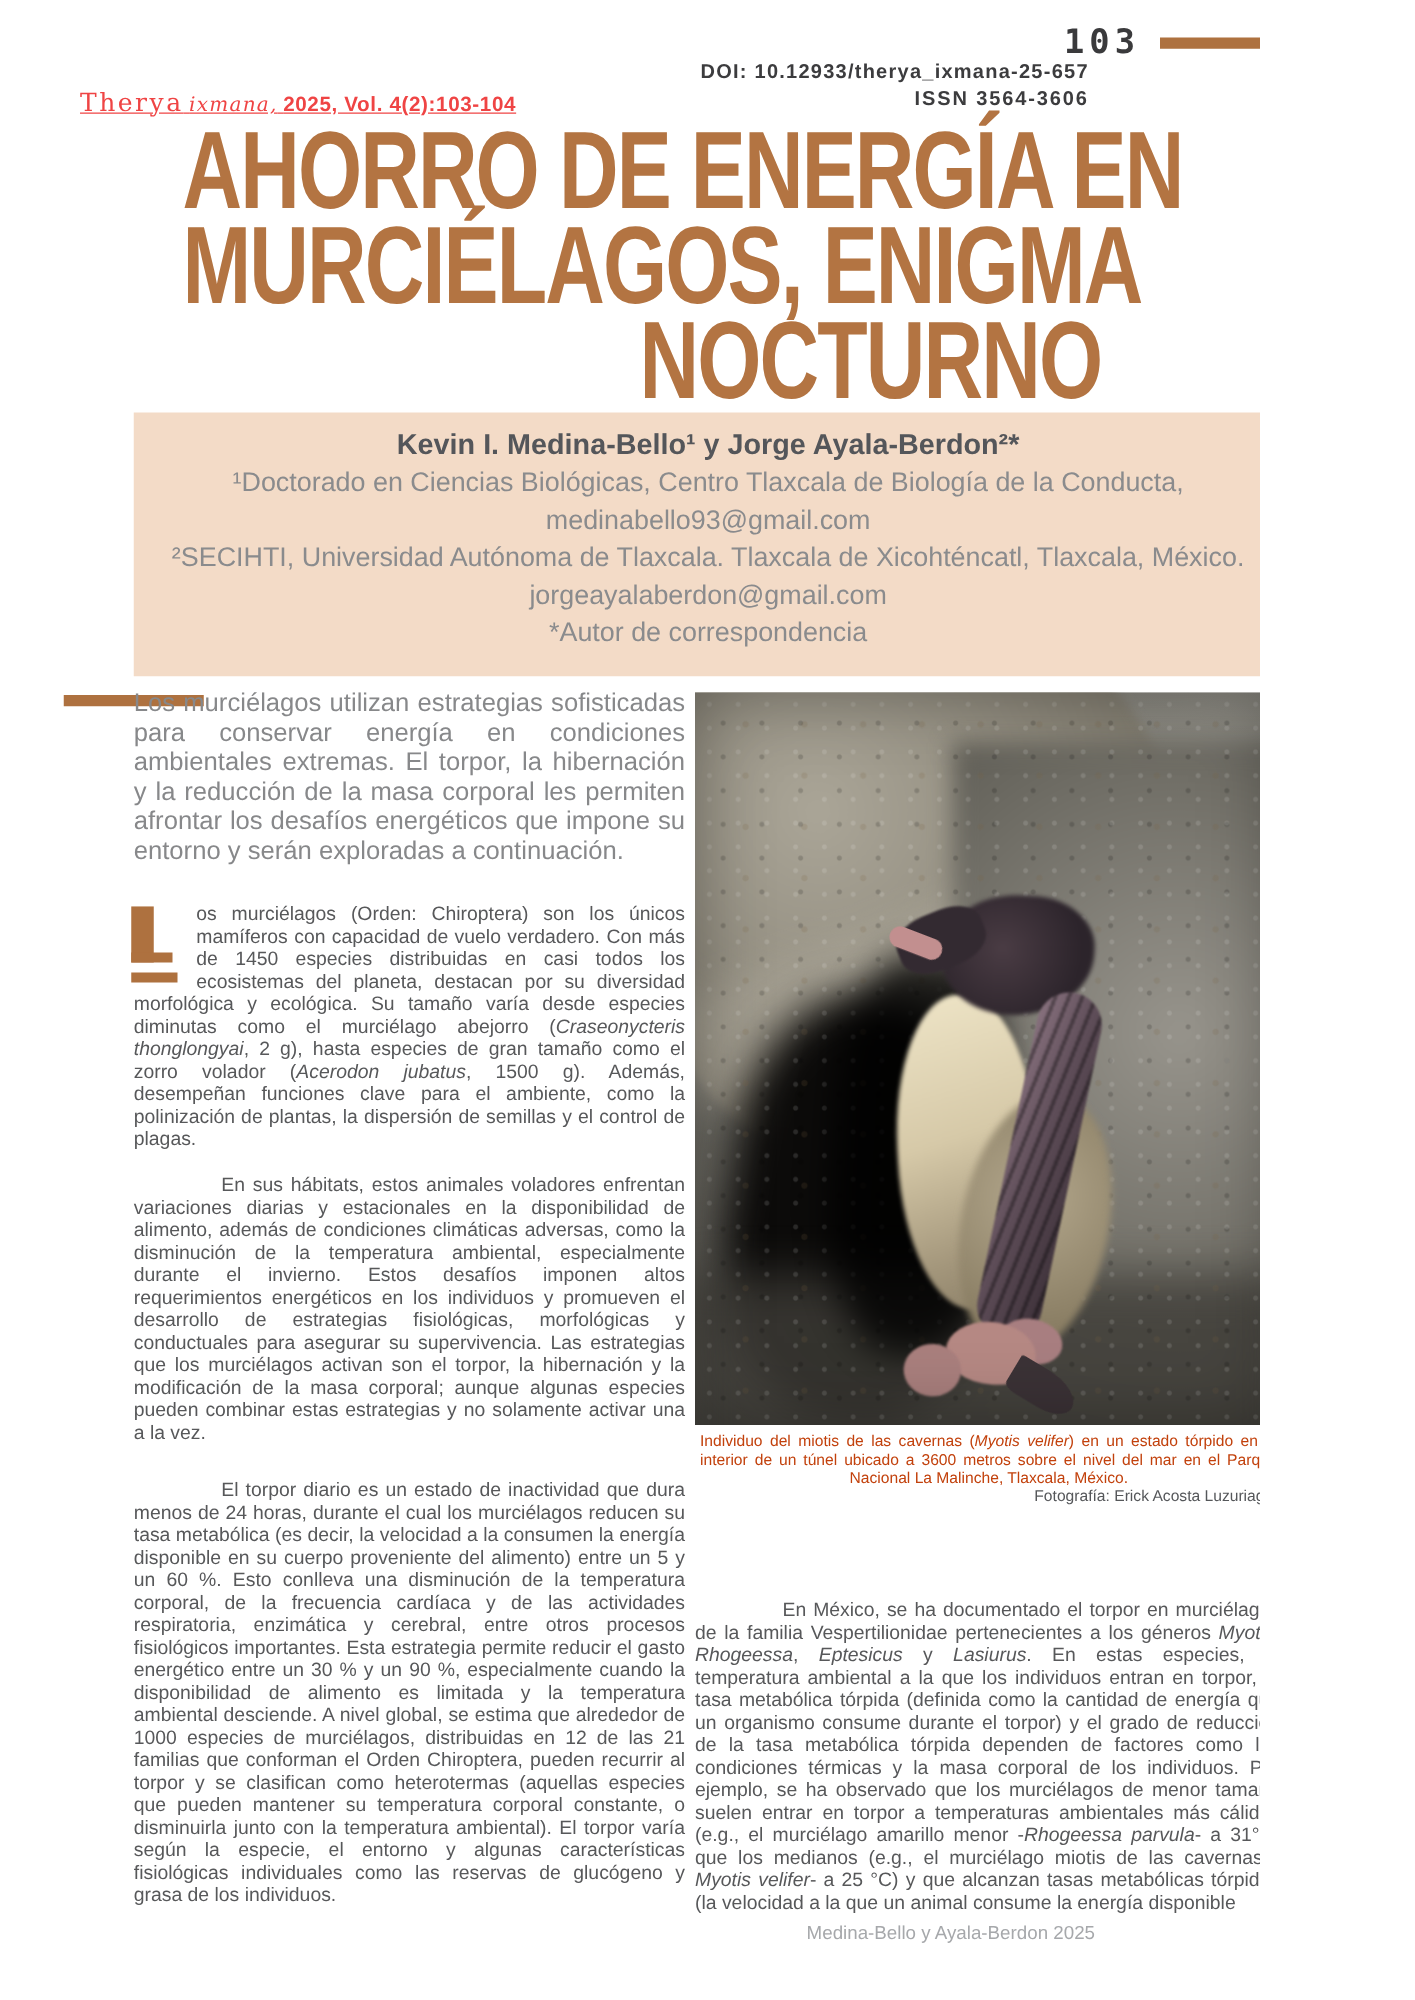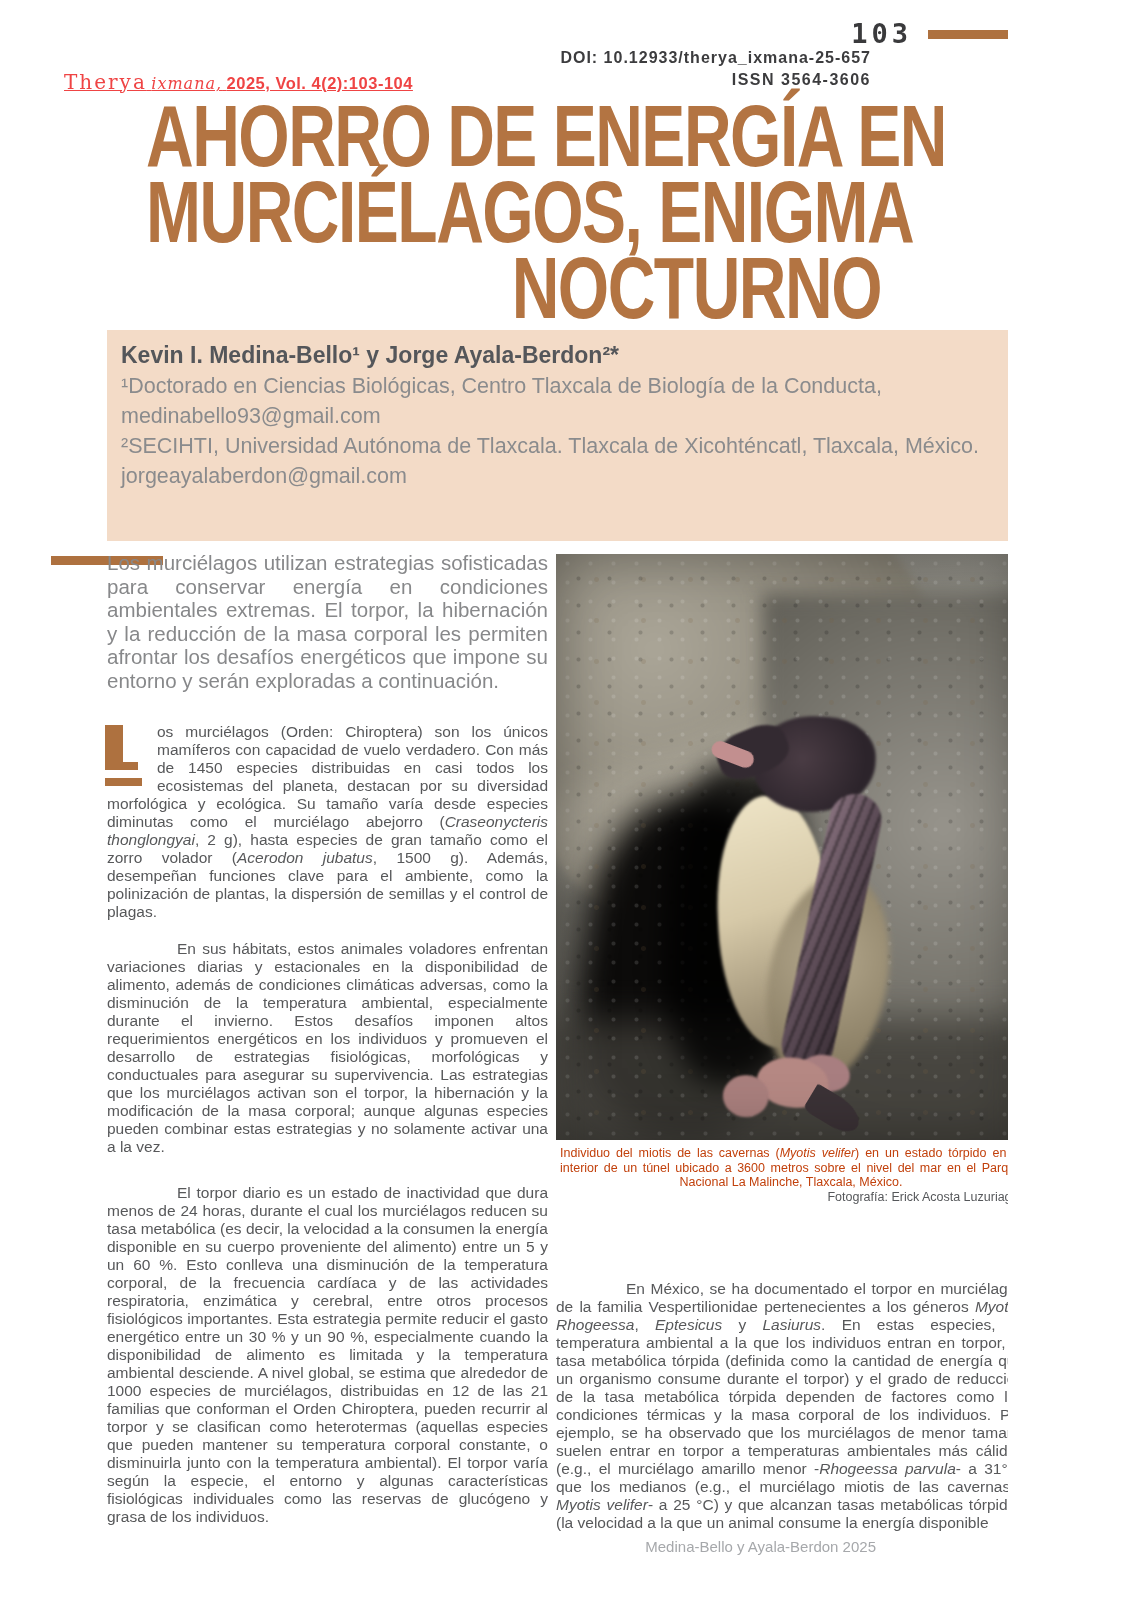--- a/index.html
+++ b/index.html
@@ -14,21 +14,21 @@
   .journal-line{position:absolute;top:70px;left:64px;white-space:nowrap;color:#ef4444;text-decoration:underline;}
   .journal-name{font-family:"DejaVu Serif",serif;font-size:20px;letter-spacing:2px;}
   .journal-ed{font-family:"DejaVu Serif",serif;font-style:italic;font-size:16px;letter-spacing:1px;}
   .journal-vol{font-weight:bold;font-size:16.5px;letter-spacing:.5px;}
   
   .title{position:absolute;top:98px;right:127px;width:980px;text-align:right;color:#b37442;}
   .title .tline{display:block;font-weight:bold;font-size:88px;line-height:76px;letter-spacing:-2px;
                 transform:scaleX(.75);transform-origin:right center;white-space:nowrap;}
   
   .authors{position:absolute;left:107px;top:330px;width:919px;height:211px;background:#f3dbc7;
-           box-sizing:border-box;padding:10px 14px 0 14px;text-align:left;}
+           box-sizing:border-box;padding:10px 14px 0 14px;text-align:center;}
   .authors .a-name{font-weight:bold;font-size:23px;line-height:31px;color:#54565a;}
   .authors .a-line{font-size:21.5px;line-height:30px;color:#8a8b8d;font-weight:normal;}
   
   .abstract-bar{position:absolute;left:51px;top:556px;width:112px;height:9px;background:#ae713f;}
   .abstract{position:absolute;left:107px;top:551px;width:441px;font-size:20.5px;line-height:23.5px;
             color:#87888a;text-align:justify;}
   
   .colL{position:absolute;left:107px;top:723px;width:441px;}
   .body-p{font-size:15.5px;line-height:18px;text-align:justify;color:#57585a;margin:0;}
   .body-p + .body-p{margin-top:19px;}
@@ -107,20 +107,21 @@
     <span class="tline">MURCIÉLAGOS, ENIGMA</span>
     <span class="tline">NOCTURNO</span>
   </div>
 
   <div class="authors">
     <div class="a-name">Kevin I. Medina-Bello¹ y Jorge Ayala-Berdon²*</div>
     <div class="a-line">¹Doctorado en Ciencias Biológicas, Centro Tlaxcala de Biología de la Conducta,</div>
     <div class="a-line">medinabello93@gmail.com</div>
     <div class="a-line">²SECIHTI, Universidad Autónoma de Tlaxcala. Tlaxcala de Xicohténcatl, Tlaxcala, México.</div>
     <div class="a-line">jorgeayalaberdon@gmail.com</div>
+    <div class="a-line">*Autor de correspondencia</div>
   </div>
 
   <div class="abstract-bar"></div>
   <div class="abstract">Los murciélagos utilizan estrategias sofisticadas para conservar energía en condiciones ambientales extremas. El torpor, la hibernación y la reducción de la masa corporal les permiten afrontar los desafíos energéticos que impone su entorno y serán exploradas a continuación.</div>
 
   <div class="colL">
     <p class="body-p">
       <span class="dropcap">
         <svg width="48" height="66" viewBox="0 0 48 66">
           <rect x="2" y="0" width="18" height="45" fill="#ae713f"></rect>

